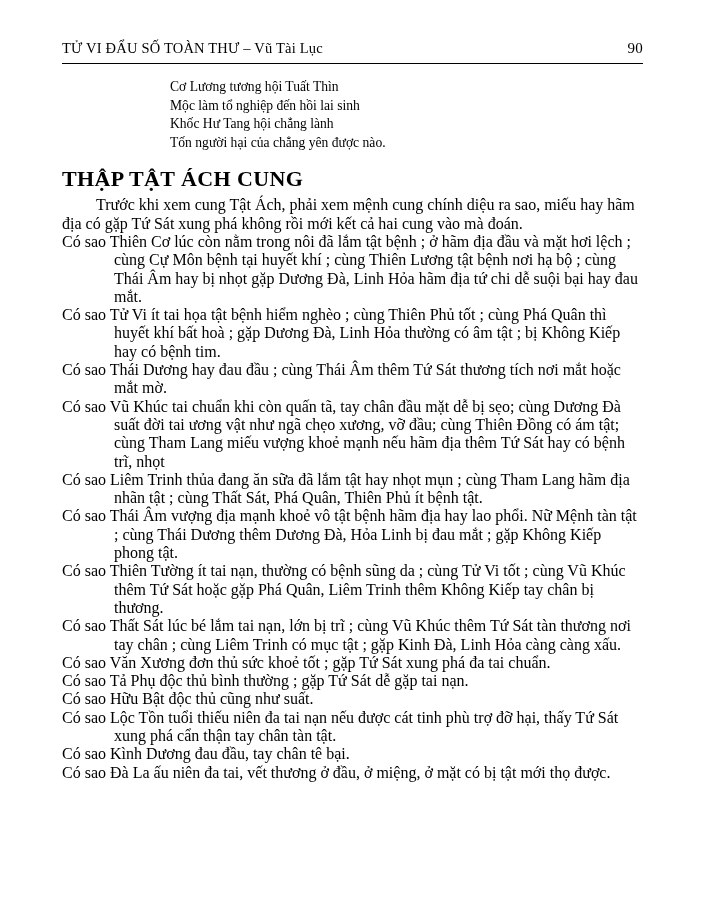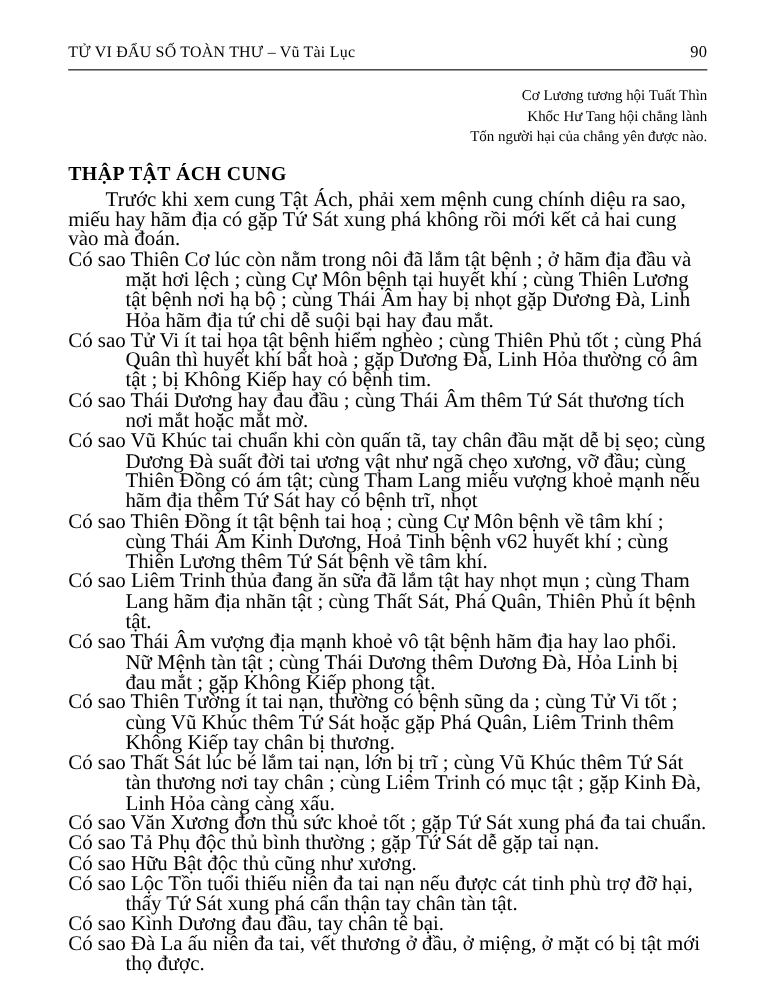--- a/index.html
+++ b/index.html
@@ -33,36 +33,35 @@
   }
   .header-page {
     font-size: 15px;
   }
   .header-rule {
     border-bottom: 1px solid #000;
     margin-top: 6px;
     margin-bottom: 14px;
   }
   .verse {
-    margin-left: 77px;
+    margin-left: 108px;
     font-size: 13.6px;
     line-height: 18.6px;
-    text-align: right;
   }
   .verse div {
     white-space: nowrap;
   }
   h1.section-title {
-    font-size: 18px;
+    font-size: 22px;
     font-weight: bold;
     margin: 14px 0 4px 0;
     letter-spacing: 0.4px;
   }
   p.body-par {
-    font-size: 19px;
+    font-size: 16px;
     line-height: 18.3px;
     margin: 0;
     text-align: left;
   }
   p.indent-first {
     text-indent: 34px;
   }
   p.hang {
     padding-left: 52px;
     text-indent: -52px;
@@ -74,36 +73,36 @@
 <div class="page">
 
   <div class="header">
     <div class="header-title">TỬ VI ĐẨU SỐ TOÀN THƯ – Vũ Tài Lục</div>
     <div class="header-page">90</div>
   </div>
   <div class="header-rule"></div>
 
   <div class="verse">
     <div>Cơ Lương tương hội Tuất Thìn</div>
+    <div>Mộc làm tổ nghiệp đến hồi lai sinh</div>
     <div>Khốc Hư Tang hội chẳng lành</div>
     <div>Tốn người hại của chẳng yên được nào.</div>
   </div>
 
   <h1 class="section-title">THẬP TẬT ÁCH CUNG</h1>
 
   <p class="body-par indent-first">Trước khi xem cung Tật Ách, phải xem mệnh cung chính diệu ra sao, miếu hay hãm địa có gặp Tứ Sát xung phá không rồi mới kết cả hai cung vào mà đoán.</p>
   <p class="body-par hang">Có sao Thiên Cơ lúc còn nằm trong nôi đã lắm tật bệnh ; ở hãm địa đầu và mặt hơi lệch ; cùng Cự Môn bệnh tại huyết khí ; cùng Thiên Lương tật bệnh nơi hạ bộ ; cùng Thái Âm hay bị nhọt gặp Dương Đà, Linh Hỏa hãm địa tứ chi dễ suội bại hay đau mắt.</p>
   <p class="body-par hang">Có sao Tử Vi ít tai họa tật bệnh hiểm nghèo ; cùng Thiên Phủ tốt ; cùng Phá Quân thì huyết khí bất hoà ; gặp Dương Đà, Linh Hỏa thường có âm tật ; bị Không Kiếp hay có bệnh tim.</p>
   <p class="body-par hang">Có sao Thái Dương hay đau đầu ; cùng Thái Âm thêm Tứ Sát thương tích nơi mắt hoặc mắt mờ.</p>
   <p class="body-par hang">Có sao Vũ Khúc tai chuẩn khi còn quấn tã, tay chân đầu mặt dễ bị sẹo; cùng Dương Đà suất đời tai ương vật như ngã chẹo xương, vỡ đầu; cùng Thiên Đồng có ám tật; cùng Tham Lang miếu vượng khoẻ mạnh nếu hãm địa thêm Tứ Sát hay có bệnh trĩ, nhọt</p>
-  <p class="body-par hang">Có sao Thiên Đồng ít tật bệnh tai hoạ ; cùng Cự Môn bệnh về tâm khí ; cùng Thái Âm Kinh Dương, Hoả Tinh bệnh v62 huyết khí ; cùng Thiên Lương thêm Tứ Sát bệnh về tâm khí.</p>
   <p class="body-par hang">Có sao Liêm Trinh thủa đang ăn sữa đã lắm tật hay nhọt mụn ; cùng Tham Lang hãm địa nhãn tật ; cùng Thất Sát, Phá Quân, Thiên Phủ ít bệnh tật.</p>
   <p class="body-par hang">Có sao Thái Âm vượng địa mạnh khoẻ vô tật bệnh hãm địa hay lao phổi. Nữ Mệnh tàn tật ; cùng Thái Dương thêm Dương Đà, Hỏa Linh bị đau mắt ; gặp Không Kiếp phong tật.</p>
   <p class="body-par hang">Có sao Thiên Tường ít tai nạn, thường có bệnh sũng da ; cùng Tử Vi tốt ; cùng Vũ Khúc thêm Tứ Sát hoặc gặp Phá Quân, Liêm Trinh thêm Không Kiếp tay chân bị thương.</p>
   <p class="body-par hang">Có sao Thất Sát lúc bé lắm tai nạn, lớn bị trĩ ; cùng Vũ Khúc thêm Tứ Sát tàn thương nơi tay chân ; cùng Liêm Trinh có mục tật ; gặp Kinh Đà, Linh Hỏa càng càng xấu.</p>
   <p class="body-par hang">Có sao Văn Xương đơn thủ sức khoẻ tốt ; gặp Tứ Sát xung phá đa tai chuẩn.</p>
   <p class="body-par hang">Có sao Tả Phụ độc thủ bình thường ; gặp Tứ Sát dễ gặp tai nạn.</p>
-  <p class="body-par hang">Có sao Hữu Bật độc thủ cũng như xương.</p>
+  <p class="body-par hang">Có sao Hữu Bật độc thủ cũng như suất.</p>
   <p class="body-par hang">Có sao Lộc Tồn tuổi thiếu niên đa tai nạn nếu được cát tinh phù trợ đỡ hại, thấy Tứ Sát xung phá cẩn thận tay chân tàn tật.</p>
   <p class="body-par hang">Có sao Kình Dương đau đầu, tay chân tê bại.</p>
   <p class="body-par hang">Có sao Đà La ấu niên đa tai, vết thương ở đầu, ở miệng, ở mặt có bị tật mới thọ được.</p>
 
 </div>
 
 </body></html>

